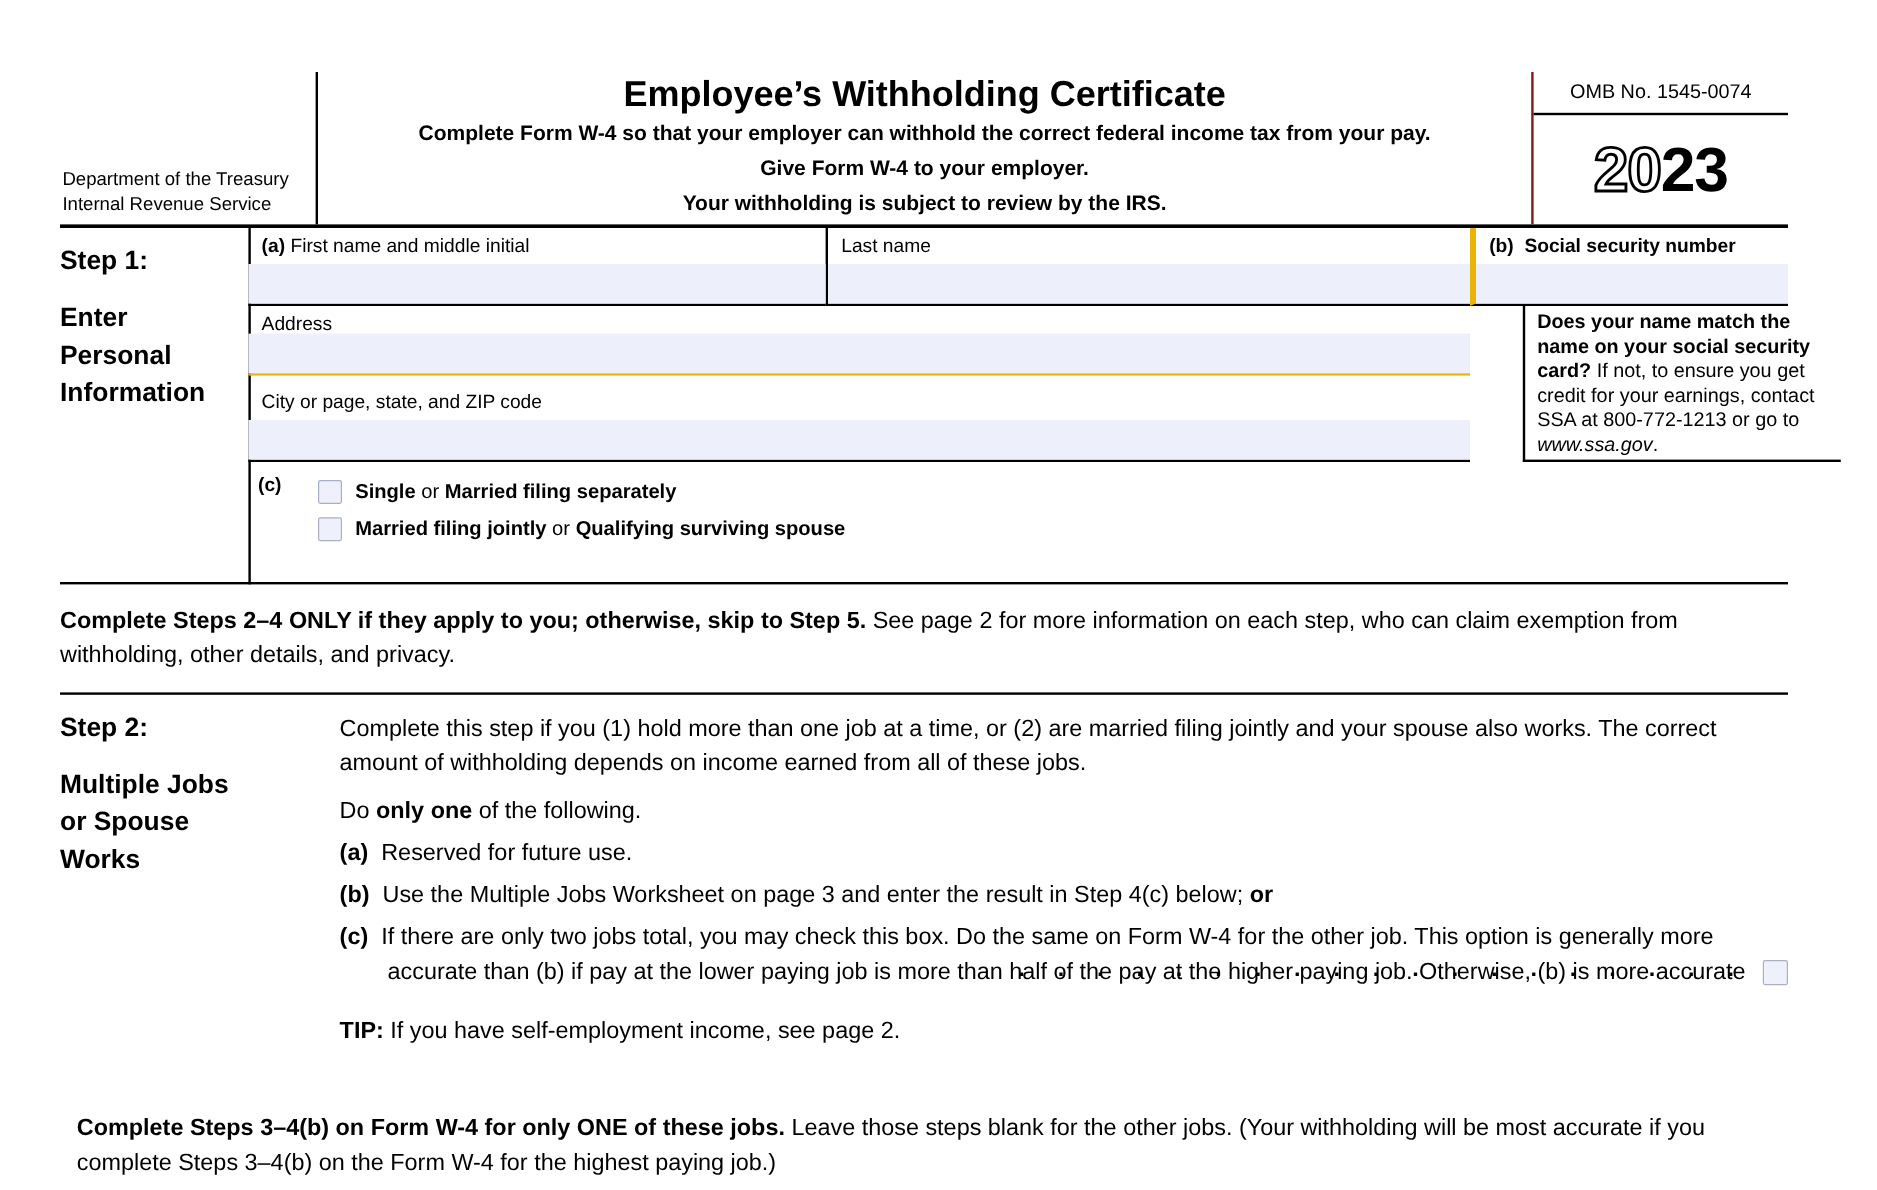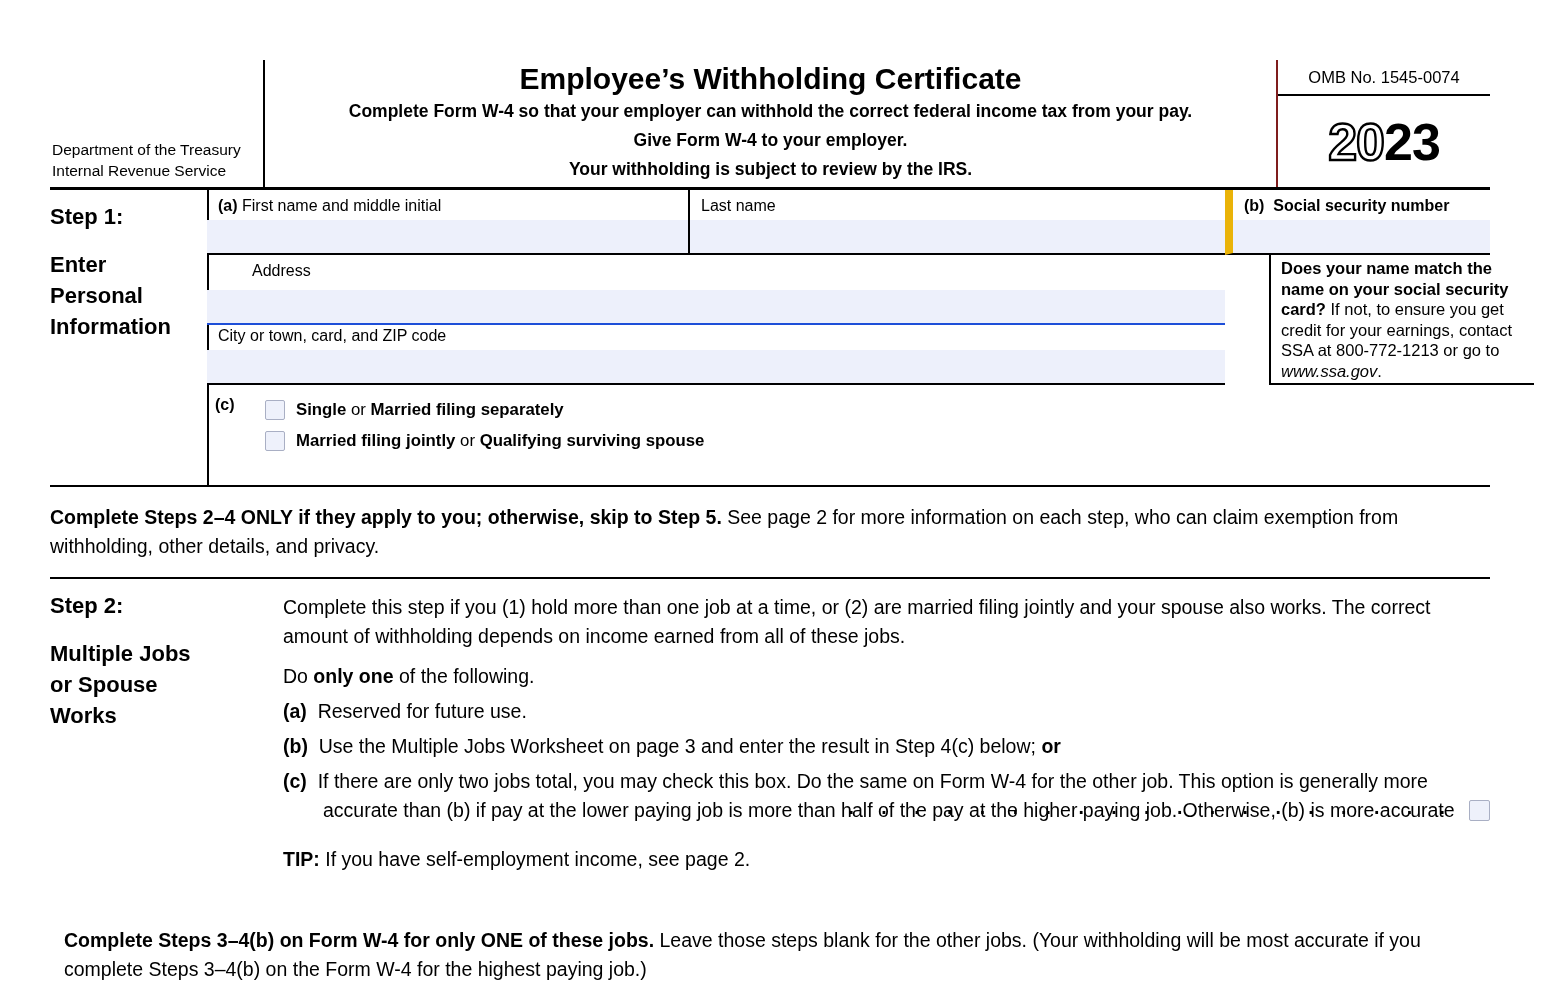--- a/index.html
+++ b/index.html
@@ -35,23 +35,23 @@
   .s1-vline { position:absolute; left:157px; top:0; height:297px; border-left:2px solid #000; }
   .s1-label { position:absolute; left:0; top:14px; width:150px; }
   .step-num { font-size:22px; font-weight:bold; margin-bottom:19px; }
   .step-title { font-size:22px; font-weight:bold; line-height:31px; }
   .cell { position:absolute; }
   .cell-label { padding:7px 0 0 11px; font-size:16px; }
   .cell-label b { font-size:16px; }
   .cell-fill { position:absolute; left:0; right:0; bottom:0; height:33px; background:#edf0fb; }
   .cell-firstname { left:157px; top:0; width:481px; height:65px; border-bottom:2px solid #000; }
   .cell-lastname  { left:638px; top:0; width:537px; height:65px; border-left:2px solid #000; border-bottom:2px solid #000; }
-  .cell-ssn       { left:1175px; top:0; width:265px; height:65px; border-left:8px solid #eab308; border-bottom:2px solid #000; }
+  .cell-ssn       { left:1175px; top:0; width:265px; height:65px; border-left:5px solid #eab308; border-bottom:2px solid #000; }
   .cell-ssn .cell-label { font-weight:bold; }
-  .cell-address { left:157px; top:65px;  width:1018px; height:70px; border-bottom:2px solid #1d4ed8;padding-left:34px; }
+  .cell-address { left:157px; top:65px;  width:1018px; height:58px; border-bottom:2px solid #eab308; }
   .cell-city    { left:157px; top:130px; width:1018px; height:65px; border-bottom:2px solid #000; }
   .ssa-note { position:absolute; left:1219px; top:65px; width:265px; height:130px;
               border-left:2px solid #000; border-bottom:2px solid #000;
               padding:3px 3px 0 10px; font-size:16.5px; line-height:20.6px; }
   .s1c { position:absolute; left:157px; top:195px; width:1283px; height:102px; padding-top:9px; }
   .s1c-marker { position:absolute; left:8px; top:11px; font-size:16px; font-weight:bold; }
   .filing-row { display:flex; align-items:center; height:31px; padding-left:58px; }
   .cb { width:20px; height:20px; background:#eef1fb; border:1.5px solid #a9afc4;
         border-radius:2px; flex:0 0 auto; }
   .filing-label { margin-left:11px; font-size:16.8px; white-space:nowrap; }
@@ -126,21 +126,21 @@
     <div class="cell cell-ssn">
       <div class="cell-label"><b>(b)</b>&nbsp; <span>Social security number</span></div>
       <div class="cell-fill"></div>
     </div>
 
     <div class="cell cell-address">
       <div class="cell-label">Address</div>
       <div class="cell-fill"></div>
     </div>
     <div class="cell cell-city">
-      <div class="cell-label">City or town, card, and ZIP code</div>
+      <div class="cell-label">City or page, state, and ZIP code</div>
       <div class="cell-fill"></div>
     </div>
 
     <div class="ssa-note"><b>Does your name match the name on your social security card?</b><span> If not, to ensure you get credit for your earnings, contact SSA at 800-772-1213 or go to </span><span class="it">www.ssa.gov</span><span>.</span></div>
 
     <div class="s1c">
       <div class="s1c-marker">(c)</div>
       <div class="filing-row">
         <span class="cb"></span>
         <span class="filing-label"><b>Single</b><span> or </span><b>Married filing separately</b><span></span></span>

